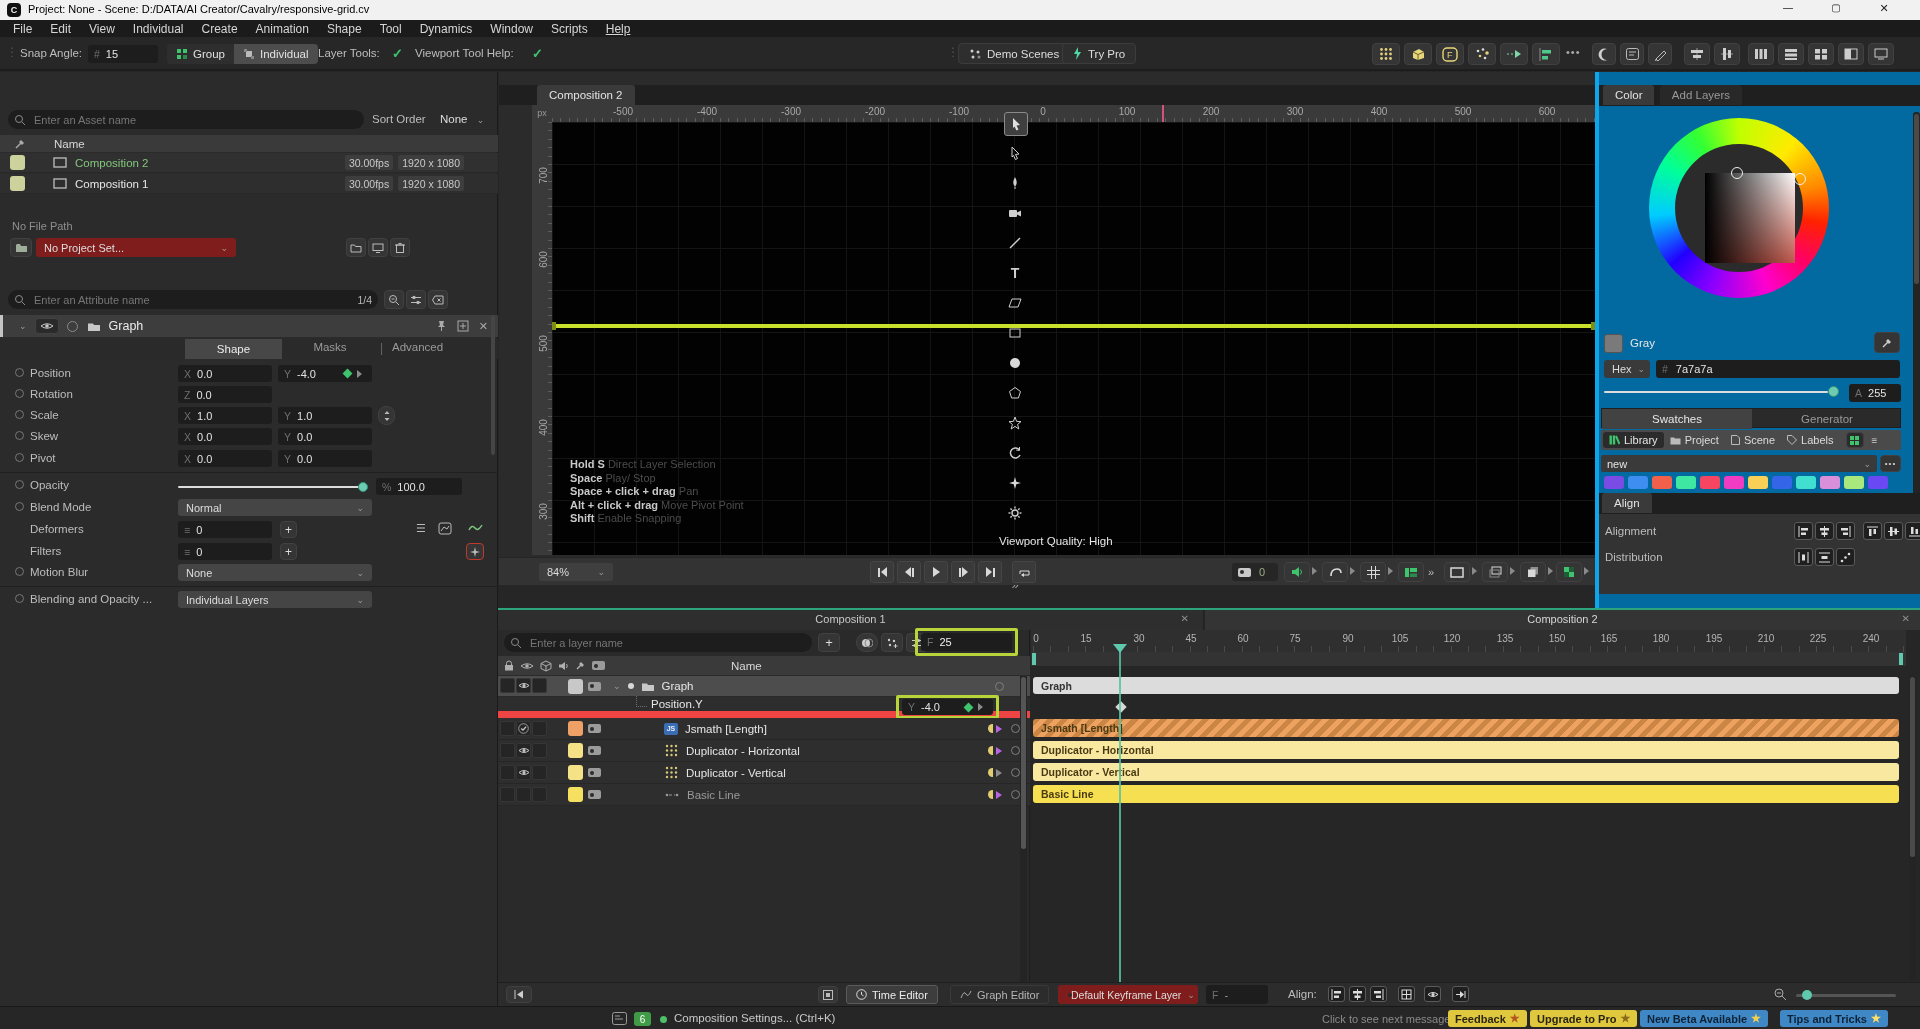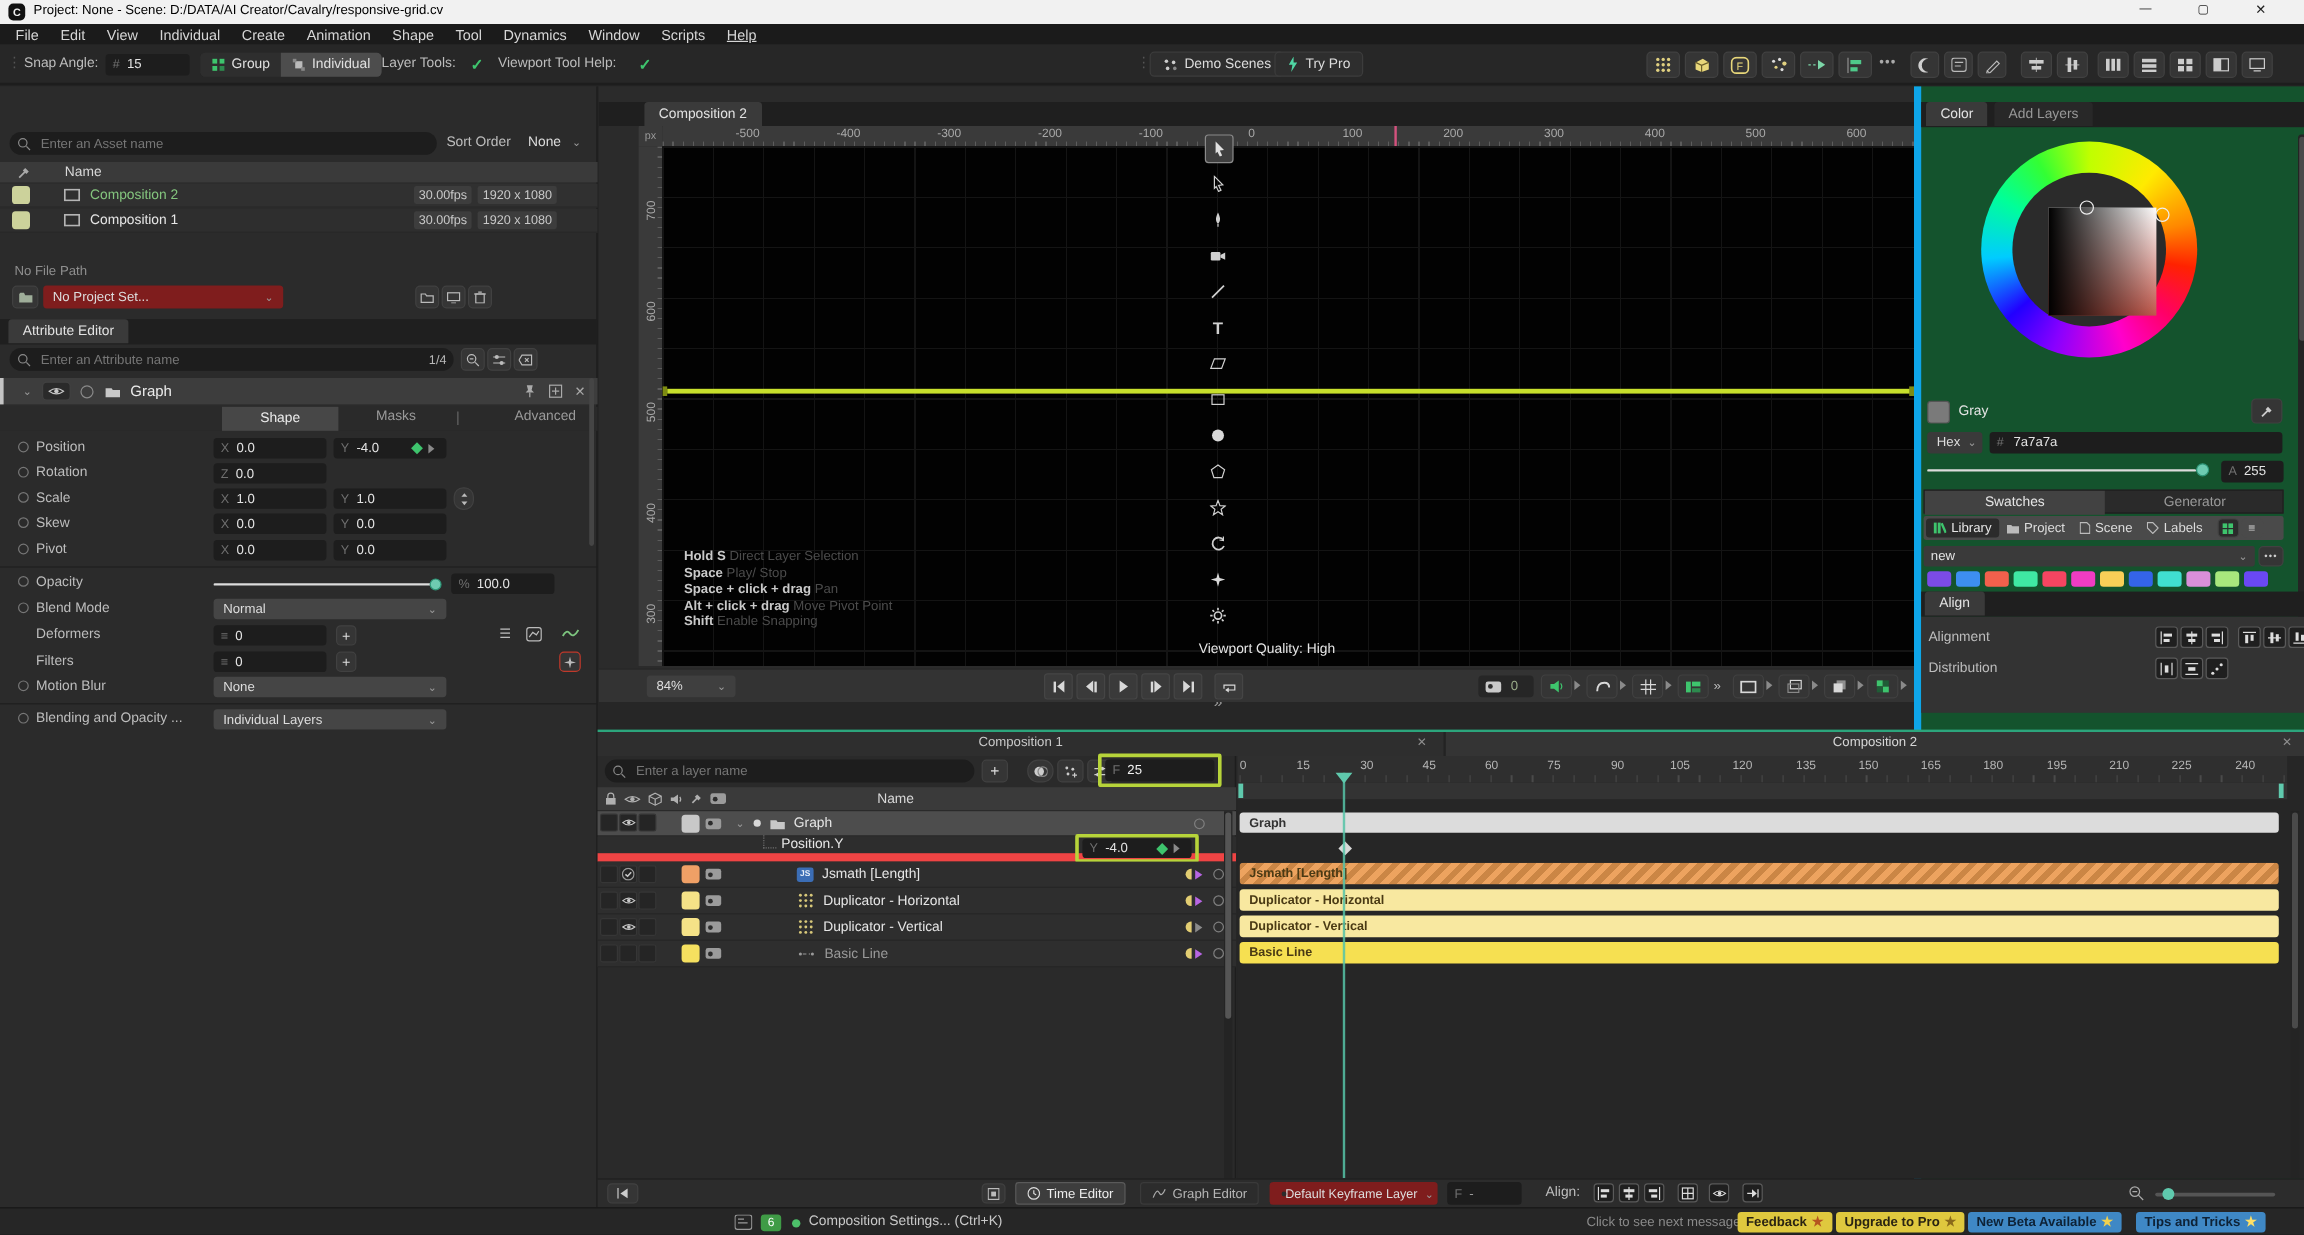--- a/index.html
+++ b/index.html
@@ -318,23 +318,20 @@
         </svg>
       </div>
     <div class="abs ibtn" style="left:390px;top:166px;width:20px;height:19px">
         <svg width="10" height="11">
           <rect x="1.5" y="3" width="7" height="7.5" fill="none" stroke="#bbb"></rect>
           <line x1="0" y1="3" x2="10" y2="3" stroke="#bbb"></line>
           <line x1="3.5" y1="1.5" x2="6.5" y2="1.5" stroke="#bbb"></line>
         </svg>
       </div>
 
-    <div class="abs tabstrip" style="left:0;top:194px;width:498px;height:21px">
-      <span class="tab on" style="margin-left:7px">Attribute Editor</span>
-    </div>
     <div class="abs field pill" style="left:8px;top:218px;width:370px;height:19px">
       <svg width="12" height="12" style="margin-right:6px">
           <circle cx="5" cy="5" r="3.5" fill="none" stroke="#8a8a8a"></circle>
           <line x1="8" y1="8" x2="11" y2="11" stroke="#8a8a8a"></line>
         </svg>
       <input class="inp" placeholder="Enter an Attribute name" style="">
       <span style="color:#b8b8b8;font-size:10.5px">1/4</span>
     </div>
     <div class="abs ibtn" style="left:384px;top:218px;width:20px;height:19px">
         <svg width="12" height="12">
@@ -380,21 +377,21 @@
           <rect x="1" y="1" width="10" height="10" fill="none" stroke="#aaa"></rect>
           <line x1="6" y1="3" x2="6" y2="9" stroke="#aaa"></line>
           <line x1="3" y1="6" x2="9" y2="6" stroke="#aaa"></line>
         </svg>
       <span style="margin:0 10px;color:#aaa;font-size:11px">✕</span>
     </div>
     <div class="abs" style="left:0;top:267px;width:498px;height:20px;background:#2a2a2a">
       <span class="abs" style="left:185px;top:0;width:97px;height:20px;background:#474747;color:#ececec;display:flex;align-items:center;justify-content:center;font-size:11.5px">Shape</span>
       <span class="abs" style="left:282px;top:2px;width:96px;text-align:center;color:#9a9a9a;font-size:11.5px">Masks</span>
       <span class="abs" style="left:380px;top:2px;color:#666">|</span>
-      <span class="abs" style="left:392px;top:2px;width:88px;text-align:right;color:#9a9a9a;font-size:11.5px">Advanced</span>
+      <span class="abs" style="left:392px;top:2px;width:88px;text-align:left;color:#9a9a9a;font-size:11.5px">Advanced</span>
     </div>
 
     <span class="abs" style="left:15px;top:296px;width:9px;height:9px;border:1px solid #777;border-radius:50%"></span>
     <span class="abs lbl" style="left:30px;top:295px">Position</span>
     <div class="abs field" style="left:178px;top:293px;width:94px;height:17px">
         <span class="pfx">X</span>
         <span>0.0</span>
       </div>
     <div class="abs field" style="left:278px;top:293px;width:94px;height:17px">
       <span class="pfx">Y</span>
@@ -732,21 +729,21 @@
             <rect x="6" y="6" width="5" height="5" fill="#3ec46d"></rect>
             <rect x="6" y="1" width="5" height="5" fill="#1f5c36"></rect>
             <rect x="1" y="6" width="5" height="5" fill="#1f5c36"></rect>
           </svg>
         </div>
       <span class="abs" style="left:1085px;top:9px;width:0;height:0;border:4px solid transparent;border-left:5px solid #8a8a8a"></span>
 
     </div>
   </div>
 
-  <div class="abs" style="left:1595px;top:72px;width:325px;height:934px;background:#14532d;border-left:6px solid #0ea5e9">
+  <div class="abs" style="left:1595px;top:72px;width:325px;height:934px;background:#0369a1;border-left:4px solid #0ea5e9">
     <div class="abs tabstrip" style="left:0;top:13px;width:325px;height:21px">
       <span class="tab on" style="margin-left:4px">Color</span>
       <span class="tab">Add Layers</span>
     </div>
 
     <div class="abs" style="left:50px;top:46px;width:180px;height:180px;border-radius:50%;
          background:conic-gradient(#bfff00,#ffea00 40deg,#ff8800 75deg,#ff2200 100deg,#ff0066 130deg,#ff00cc 160deg,#8800ff 200deg,#2200ff 230deg,#00ccff 265deg,#00ff99 300deg,#33ff33 330deg,#bfff00 360deg)"></div>
     <div class="abs" style="left:76px;top:72px;width:128px;height:128px;border-radius:50%;background:#2b2b2b"></div>
     <div class="abs" style="left:106px;top:101px;width:90px;height:90px;
          background:linear-gradient(to right,#000,rgba(0,0,0,0)),linear-gradient(to bottom,#ffffff,#c0574a)"></div>

